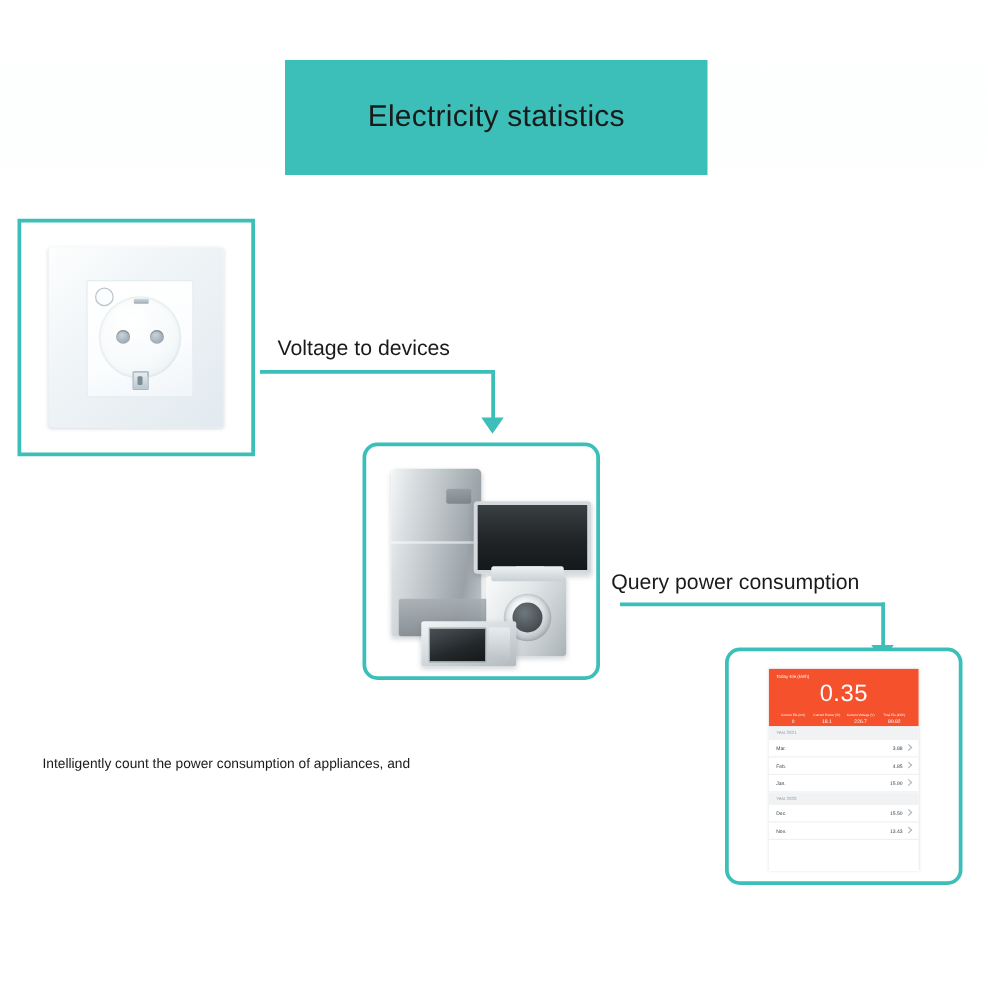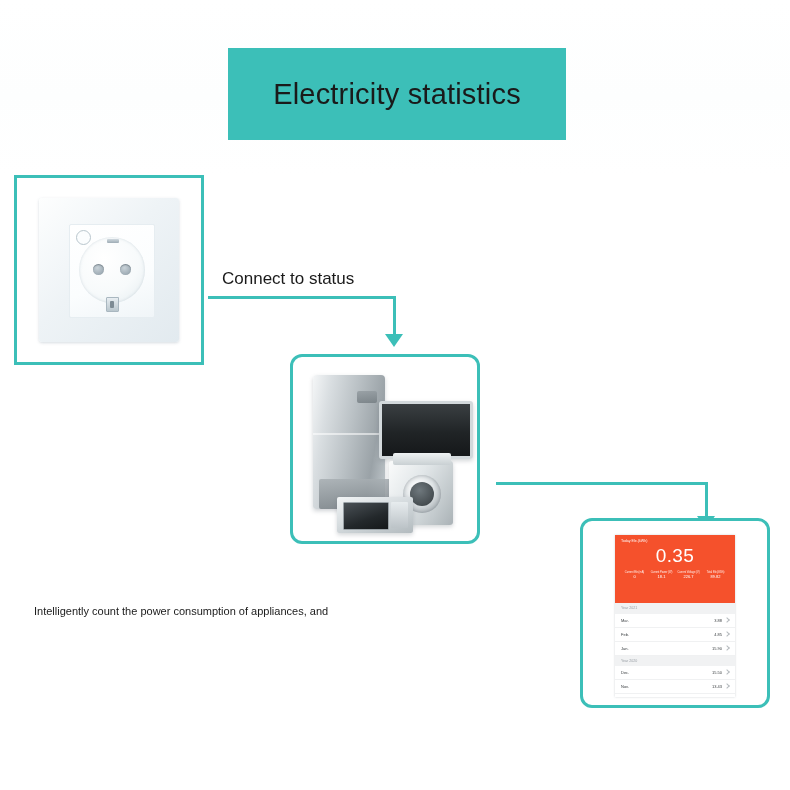--- a/index.html
+++ b/index.html
@@ -21,21 +21,21 @@
     pointer-events:none;
   }
 
   
   .title-banner{
     position:absolute;left:228px;top:48px;width:338px;height:92px;
     background:#3cbfb8;
     display:flex;align-items:center;justify-content:center;
   }
   .title-banner .title-text{
-    color:#1a1a1a;font-size:29px;font-weight:400;letter-spacing:.2px;
+    color:#1a1a1a;font-size:24px;font-weight:400;letter-spacing:.2px;
     line-height:1;white-space:nowrap;
   }
 
   
   .frame{
     position:absolute;
     border:3px solid #3cbfb8;
     background:#ffffff;
     box-sizing:border-box;
   }
@@ -168,21 +168,21 @@
     background:linear-gradient(180deg,#a7aeb2,#7e868b);border-radius:2px;opacity:.85;
   }
 
   
   .app-screen{
     position:absolute;left:32px;top:14px;width:120px;height:162px;
     background:#ffffff;overflow:hidden;
     box-shadow:0 0 2px rgba(150,160,168,.45);
   }
   .app-hero{
-    background:#f5512c;padding:4px 6px 23px 6px;color:#fff;
+    background:#f5512c;padding:4px 6px 1px 6px;color:#fff;
   }
   .app-hero-label{font-size:3.6px;opacity:.95;line-height:1.2;}
   .app-hero-value{
     text-align:center;font-size:19px;font-weight:400;line-height:1.35;letter-spacing:.4px;
   }
   .app-hero-stats{display:flex;margin-top:2px;}
   .app-stat{flex:1;text-align:center;}
   .app-stat-label{font-size:2.6px;opacity:.92;line-height:1.25;white-space:nowrap;}
   .app-stat-value{font-size:4px;line-height:1.5;}
   .app-group{
@@ -250,21 +250,21 @@
             <div class="sock-clip bot"></div>
             <div class="sock-hole l"></div>
             <div class="sock-hole r"></div>
           </div>
           <div class="sock-slot"></div>
         </div>
       </div>
     </div>
   </div>
 
-  <div class="conn-label" id="label-connect">Connect to status</div>
+  <div class="conn-label" id="label-connect">Voltage to devices</div>
   <div class="arrow" id="arrow-1">
     <div class="h" style="left:0;top:0;width:188px;"></div>
     <div class="v" style="left:185px;top:0;height:40px;"></div>
     <div class="head" style="left:177px;top:38px;"></div>
   </div>
 
   <div class="frame rounded" id="appliance-card">
     <div class="photo">
       <div class="ap ap-fridge"></div>
       <div class="ap ap-counter"></div>
@@ -273,20 +273,21 @@
       <div class="ap ap-tv-base"></div>
       <div class="ap ap-washer"></div>
       <div class="ap ap-washer-panel"></div>
       <div class="ap ap-washer-door"></div>
       <div class="ap ap-micro"></div>
       <div class="ap ap-micro-win"></div>
       <div class="ap ap-micro-pad"></div>
     </div>
   </div>
 
+  <div class="conn-label" id="label-query">Query power consumption</div>
   <div class="arrow" id="arrow-2">
     <div class="h" style="left:0;top:0;width:212px;"></div>
     <div class="v" style="left:209px;top:0;height:36px;"></div>
     <div class="head" style="left:201px;top:34px;"></div>
   </div>
 
   <div class="frame rounded" id="app-card">
     <div class="app-screen">
 
       <div class="app-hero">

